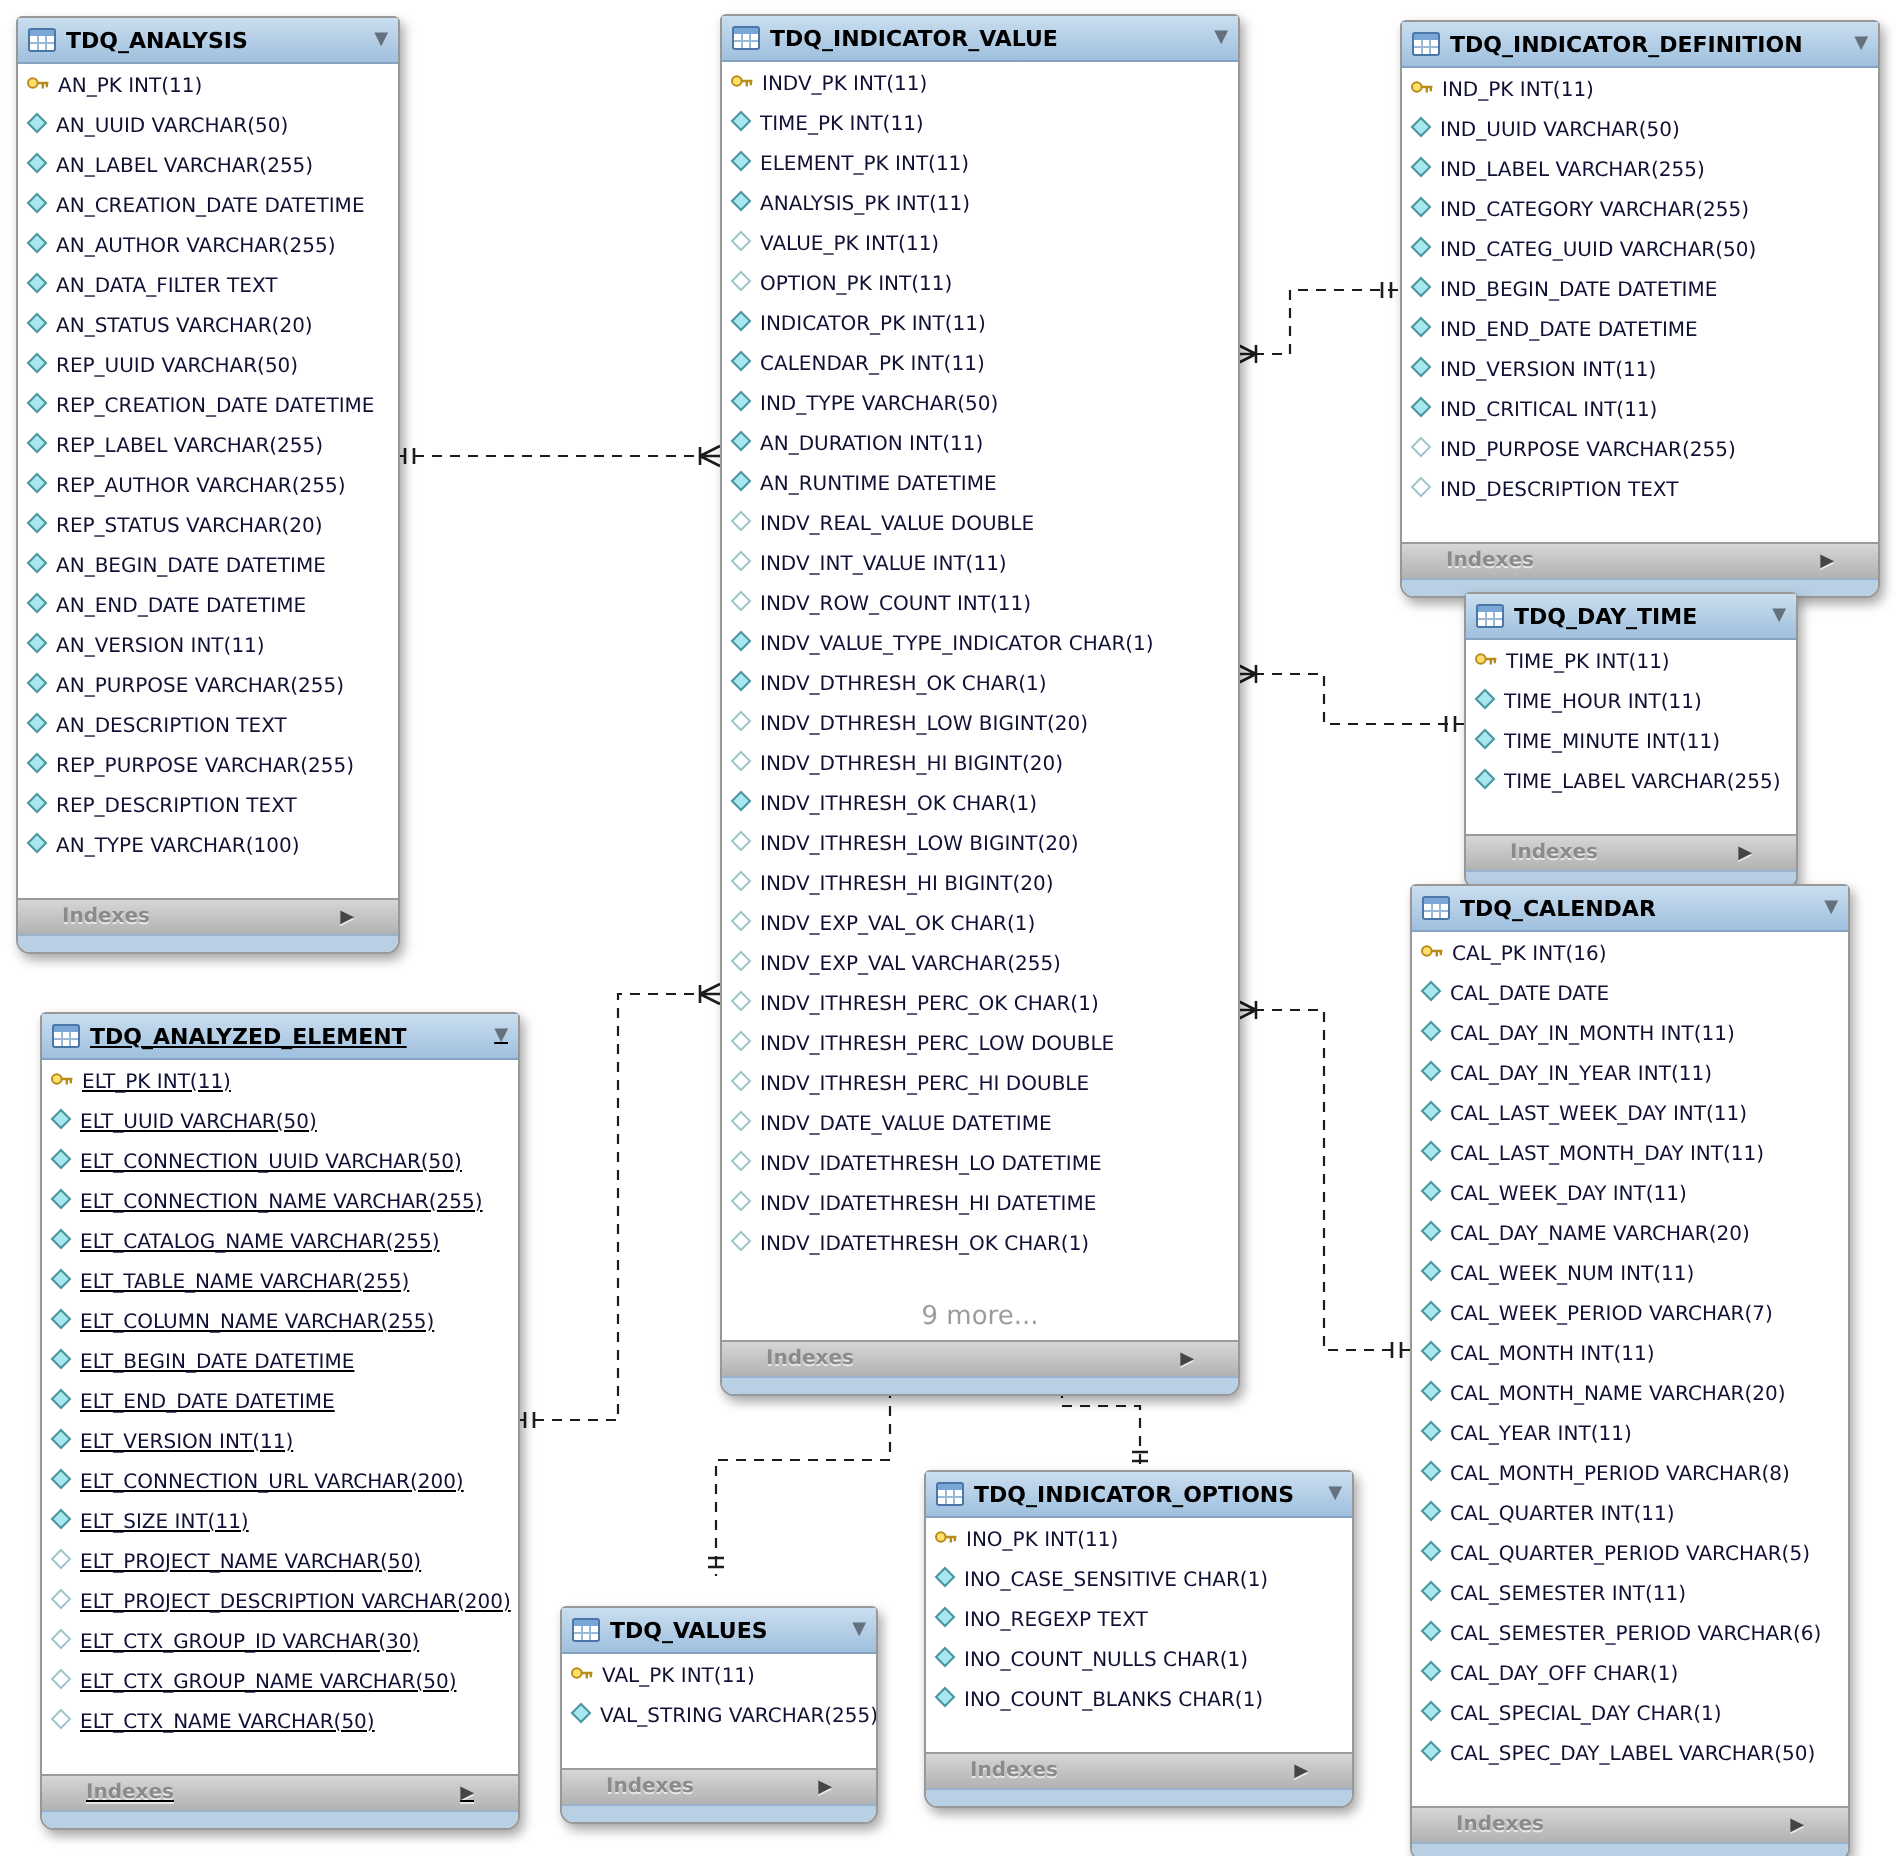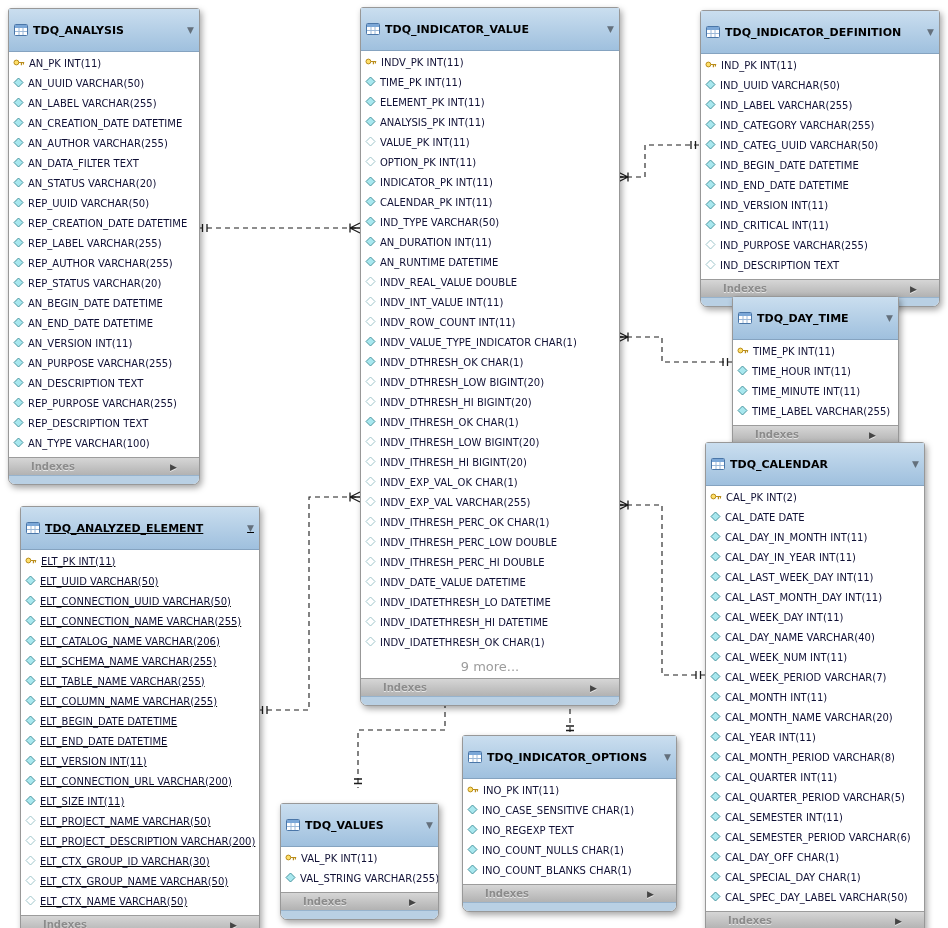--- a/index.html
+++ b/index.html
@@ -1,25 +1,25 @@
 <!DOCTYPE html>
 <html><head>
 <meta charset="utf-8">
 <style>
   html,body{margin:0;padding:0;background:#fff;}
   body{width:948px;height:928px;position:relative;font-family:"DejaVu Sans",sans-serif;overflow:hidden;}
   #canvas{position:absolute;left:0;top:0;width:948px;height:928px;}
   #connlayer{position:absolute;left:0;top:0;z-index:1;}
   .etable{position:absolute;z-index:2;border:1px solid #989898;border-radius:3px 3px 7px 7px;
           background:#fff;box-shadow:2px 3px 6px rgba(0,0,0,.35);}
-  .ehead{height:22px;display:flex;align-items:center;gap:5px;padding:10px 5px;
+  .ehead{height:22px;display:flex;align-items:center;gap:5px;padding:0 5px;
          background:linear-gradient(#cadeef,#9fc0de);border-bottom:1px solid #85a3c0;}
   .ehead .ttl{font-weight:bold;font-size:11px;color:#000;flex:1;white-space:nowrap;overflow:hidden;}
   .chev{color:#64707c;font-size:9px;line-height:1;}
-  .erows{background:#fff;padding:1px 0 4px 0;}
+  .erows{background:#fff;padding:1px 0 16px 0;}
   .erow{height:20px;display:flex;align-items:center;gap:4px;padding:0 4px;
         font-size:10px;color:#101035;white-space:nowrap;overflow:hidden;}
   .erow .fi{flex:0 0 auto;display:block;}
   .more{height:22px;line-height:22px;text-align:center;color:#9c9c9c;font-size:13px;}
   .efoot{height:17px;background:linear-gradient(#d6d6d6,#b2b2b2);border-top:1px solid #9c9c9c;
          display:flex;align-items:center;padding:0 22px;font-size:10px;font-weight:bold;
          color:#8b8b8b;text-shadow:0 1px 0 rgba(255,255,255,.65);}
   .efoot .sp{flex:1;}
   .efoot .fa{color:#454545;font-size:9px;}
   .ebottom{height:8px;background:#b9d0e4;border-top:1px solid #97b3cd;border-radius:0 0 6px 6px;}
@@ -537,21 +537,21 @@
       </svg>
       <span class="ttl">TDQ_CALENDAR</span>
       <span class="chev">▼</span>
     </div>
     <div class="erows">
         <div class="erow">
           <span class="fi"><svg width="12" height="11" viewBox="0 0 12 11">
               <circle cx="3.4" cy="5.5" r="2.4" fill="#ffe06a" stroke="#b98c1a"></circle>
               <path d="M5.8 5.5h5.4M8.4 5.8v2.4M10.4 5.8v1.8" stroke="#b98c1a" stroke-width="1.2" fill="none"></path>
             </svg></span>
-          <span>CAL_PK INT(2)</span>
+          <span>CAL_PK INT(16)</span>
         </div>
         <div class="erow">
           <span class="fi"><svg width="11" height="11" viewBox="0 0 11 11">
               <path d="M5.5 1 L10 5.5 L5.5 10 L1 5.5 Z" fill="#a8e7ee" stroke="#47959f"></path>
             </svg></span>
           <span>CAL_DATE DATE</span>
         </div>
         <div class="erow">
           <span class="fi"><svg width="11" height="11" viewBox="0 0 11 11">
               <path d="M5.5 1 L10 5.5 L5.5 10 L1 5.5 Z" fill="#a8e7ee" stroke="#47959f"></path>
@@ -579,21 +579,21 @@
         <div class="erow">
           <span class="fi"><svg width="11" height="11" viewBox="0 0 11 11">
               <path d="M5.5 1 L10 5.5 L5.5 10 L1 5.5 Z" fill="#a8e7ee" stroke="#47959f"></path>
             </svg></span>
           <span>CAL_WEEK_DAY INT(11)</span>
         </div>
         <div class="erow">
           <span class="fi"><svg width="11" height="11" viewBox="0 0 11 11">
               <path d="M5.5 1 L10 5.5 L5.5 10 L1 5.5 Z" fill="#a8e7ee" stroke="#47959f"></path>
             </svg></span>
-          <span>CAL_DAY_NAME VARCHAR(40)</span>
+          <span>CAL_DAY_NAME VARCHAR(20)</span>
         </div>
         <div class="erow">
           <span class="fi"><svg width="11" height="11" viewBox="0 0 11 11">
               <path d="M5.5 1 L10 5.5 L5.5 10 L1 5.5 Z" fill="#a8e7ee" stroke="#47959f"></path>
             </svg></span>
           <span>CAL_WEEK_NUM INT(11)</span>
         </div>
         <div class="erow">
           <span class="fi"><svg width="11" height="11" viewBox="0 0 11 11">
               <path d="M5.5 1 L10 5.5 L5.5 10 L1 5.5 Z" fill="#a8e7ee" stroke="#47959f"></path>
@@ -710,27 +710,21 @@
         <div class="erow">
           <span class="fi"><svg width="11" height="11" viewBox="0 0 11 11">
               <path d="M5.5 1 L10 5.5 L5.5 10 L1 5.5 Z" fill="#a8e7ee" stroke="#47959f"></path>
             </svg></span>
           <span>ELT_CONNECTION_NAME VARCHAR(255)</span>
         </div>
         <div class="erow">
           <span class="fi"><svg width="11" height="11" viewBox="0 0 11 11">
               <path d="M5.5 1 L10 5.5 L5.5 10 L1 5.5 Z" fill="#a8e7ee" stroke="#47959f"></path>
             </svg></span>
-          <span>ELT_CATALOG_NAME VARCHAR(206)</span>
-        </div>
-        <div class="erow">
-          <span class="fi"><svg width="11" height="11" viewBox="0 0 11 11">
-              <path d="M5.5 1 L10 5.5 L5.5 10 L1 5.5 Z" fill="#a8e7ee" stroke="#47959f"></path>
-            </svg></span>
-          <span>ELT_SCHEMA_NAME VARCHAR(255)</span>
+          <span>ELT_CATALOG_NAME VARCHAR(255)</span>
         </div>
         <div class="erow">
           <span class="fi"><svg width="11" height="11" viewBox="0 0 11 11">
               <path d="M5.5 1 L10 5.5 L5.5 10 L1 5.5 Z" fill="#a8e7ee" stroke="#47959f"></path>
             </svg></span>
           <span>ELT_TABLE_NAME VARCHAR(255)</span>
         </div>
         <div class="erow">
           <span class="fi"><svg width="11" height="11" viewBox="0 0 11 11">
               <path d="M5.5 1 L10 5.5 L5.5 10 L1 5.5 Z" fill="#a8e7ee" stroke="#47959f"></path>

